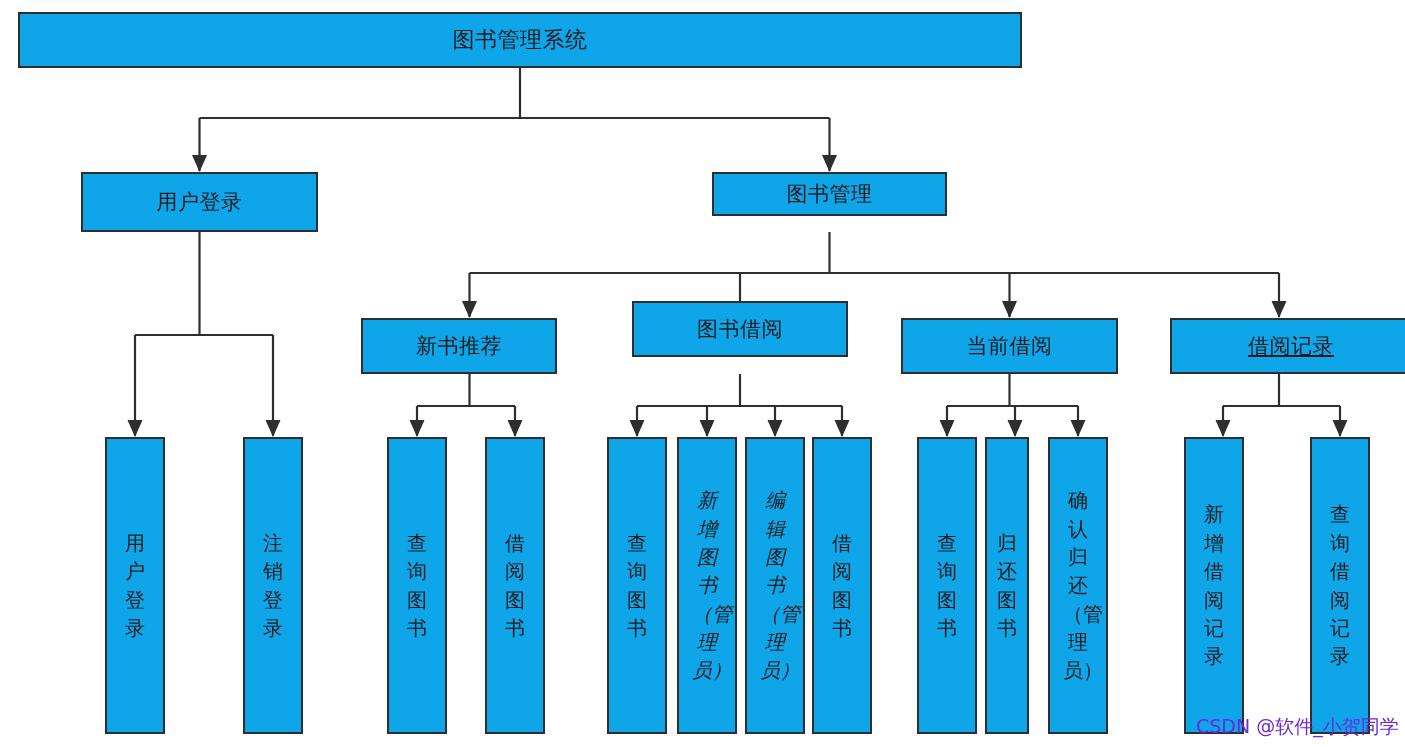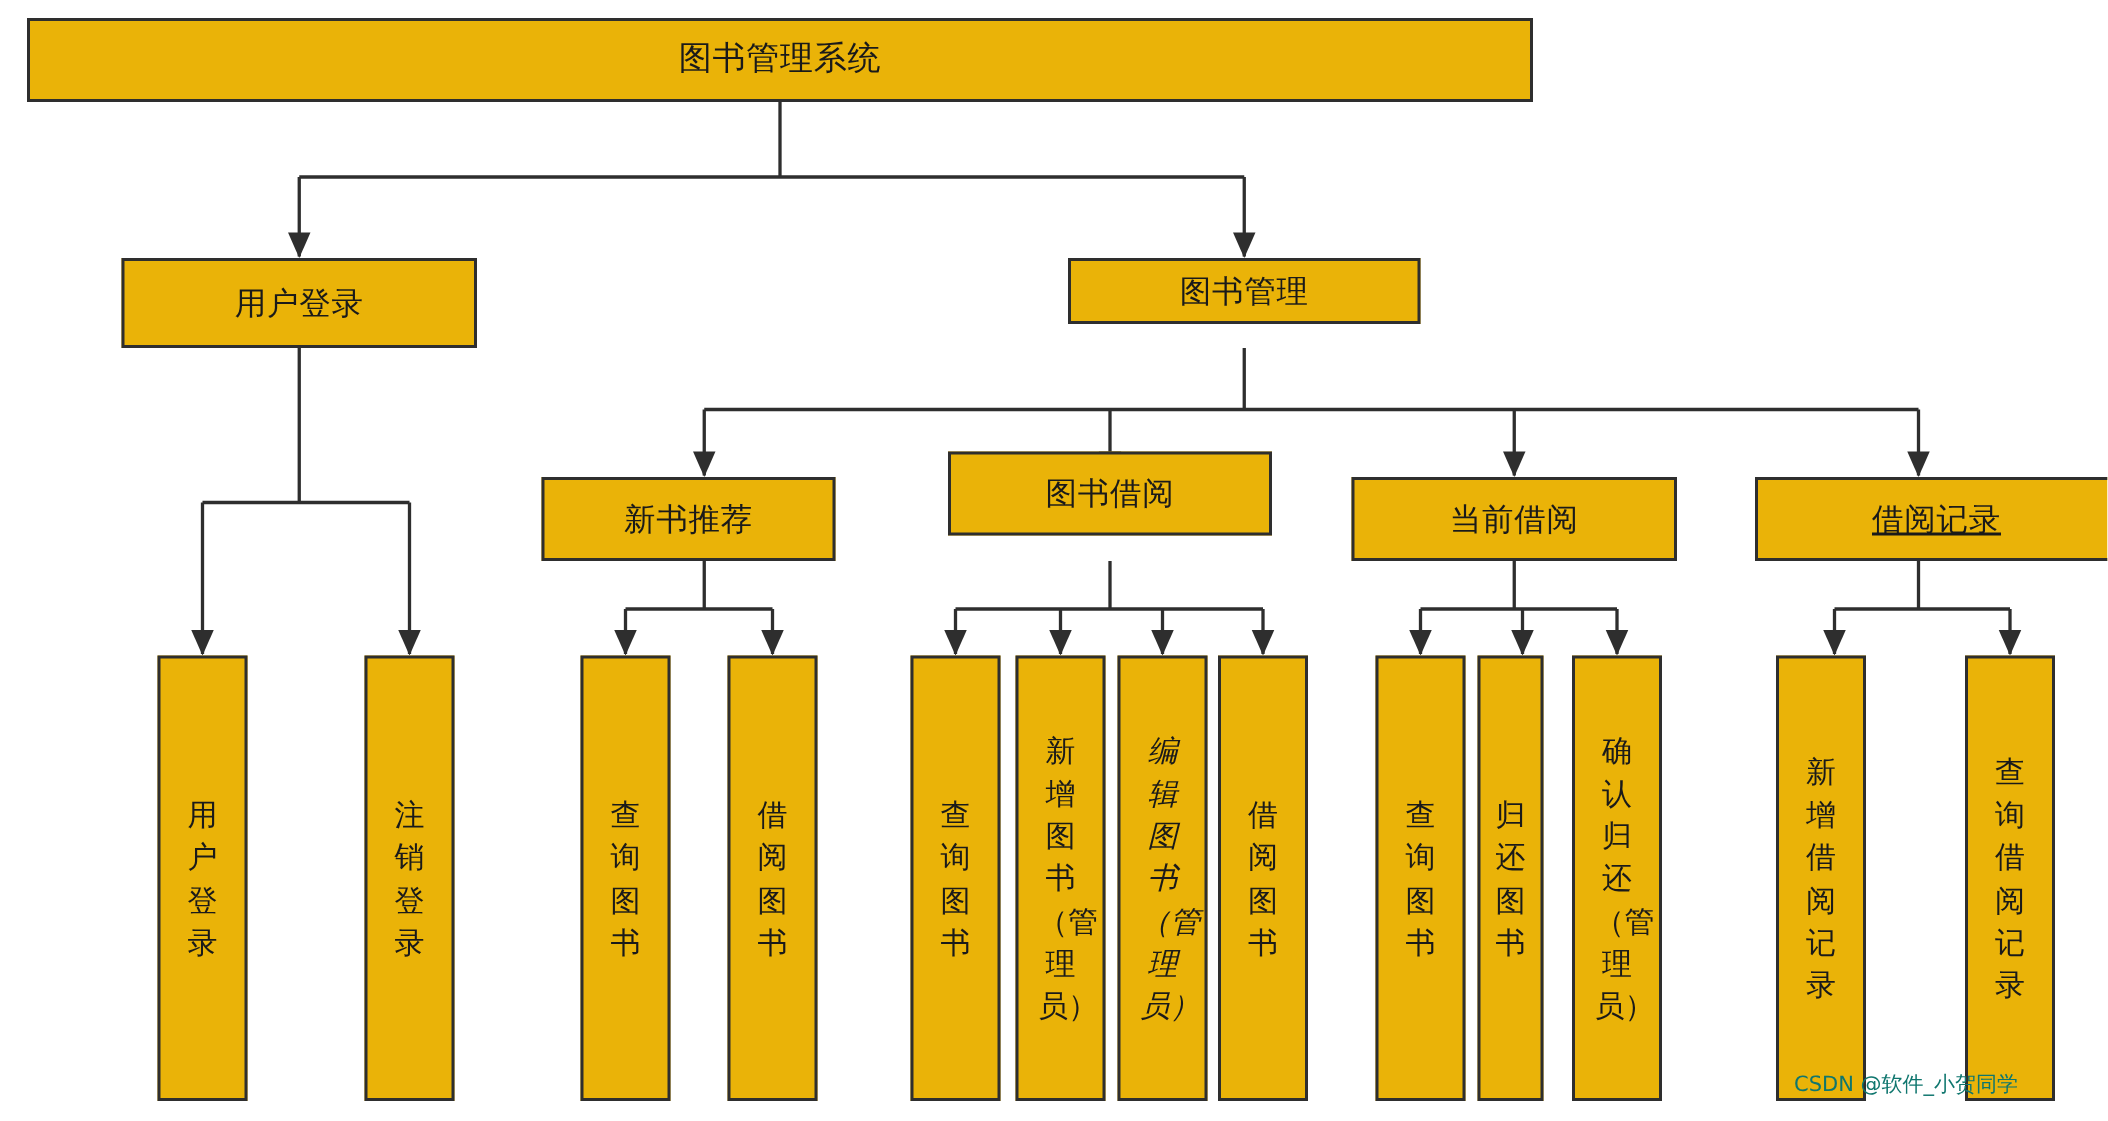--- a/index.html
+++ b/index.html
@@ -22,21 +22,21 @@
     left: 0;
     top: 0;
     width: 1405px;
     height: 747px;
     pointer-events: none;
   }
   .node {
     position: absolute;
     box-sizing: border-box;
     border: 2.2px solid #2e2e2e;
-    background: #eab308;
+    background: #0ea5e9;
     display: flex;
     align-items: center;
     justify-content: center;
     color: #1a1a1a;
     z-index: 2;
   }
   .node-label {
     display: block;
     text-align: center;
     line-height: 1.18;
@@ -59,22 +59,22 @@
     font-size: 20px;
     line-height: 1.42;
     width: 30px;
     word-break: break-all;
     white-space: normal;
     text-align: center;
     letter-spacing: 0px;
   }
   .watermark {
     position: absolute;
-    font-size: 14px;
-    color: #0f766e;
+    font-size: 19px;
+    color: #6d28d9;
     white-space: nowrap;
     z-index: 5;
     font-family: "DejaVu Sans", "Liberation Sans", sans-serif;
   }
 </style>
 </head>
 <body>
 
 <div id="canvas">
   <svg id="edges" viewBox="0 0 1405 747" xmlns="http://www.w3.org/2000/svg">
@@ -161,21 +161,21 @@
       </div>
       <div class="node v" style="left: 387px; top: 437px; width: 60px; height: 297px;">
         <span class="node-label">查询图书</span>
       </div>
       <div class="node v" style="left: 485px; top: 437px; width: 60px; height: 297px;">
         <span class="node-label">借阅图书</span>
       </div>
       <div class="node v" style="left: 607px; top: 437px; width: 60px; height: 297px;">
         <span class="node-label">查询图书</span>
       </div>
-      <div class="node v" style="left: 677px; top: 437px; width: 60px; height: 297px;">
+      <div class="node v" style="left: 677px; top: 437px; width: 60px; height: 297px; font-style: italic;">
         <span class="node-label">新增图书（管理员）</span>
       </div>
       <div class="node v" style="left: 745px; top: 437px; width: 60px; height: 297px; font-style: italic;">
         <span class="node-label">编辑图书（管理员）</span>
       </div>
       <div class="node v" style="left: 812px; top: 437px; width: 60px; height: 297px;">
         <span class="node-label">借阅图书</span>
       </div>
       <div class="node v" style="left: 917px; top: 437px; width: 60px; height: 297px;">
         <span class="node-label">查询图书</span>

